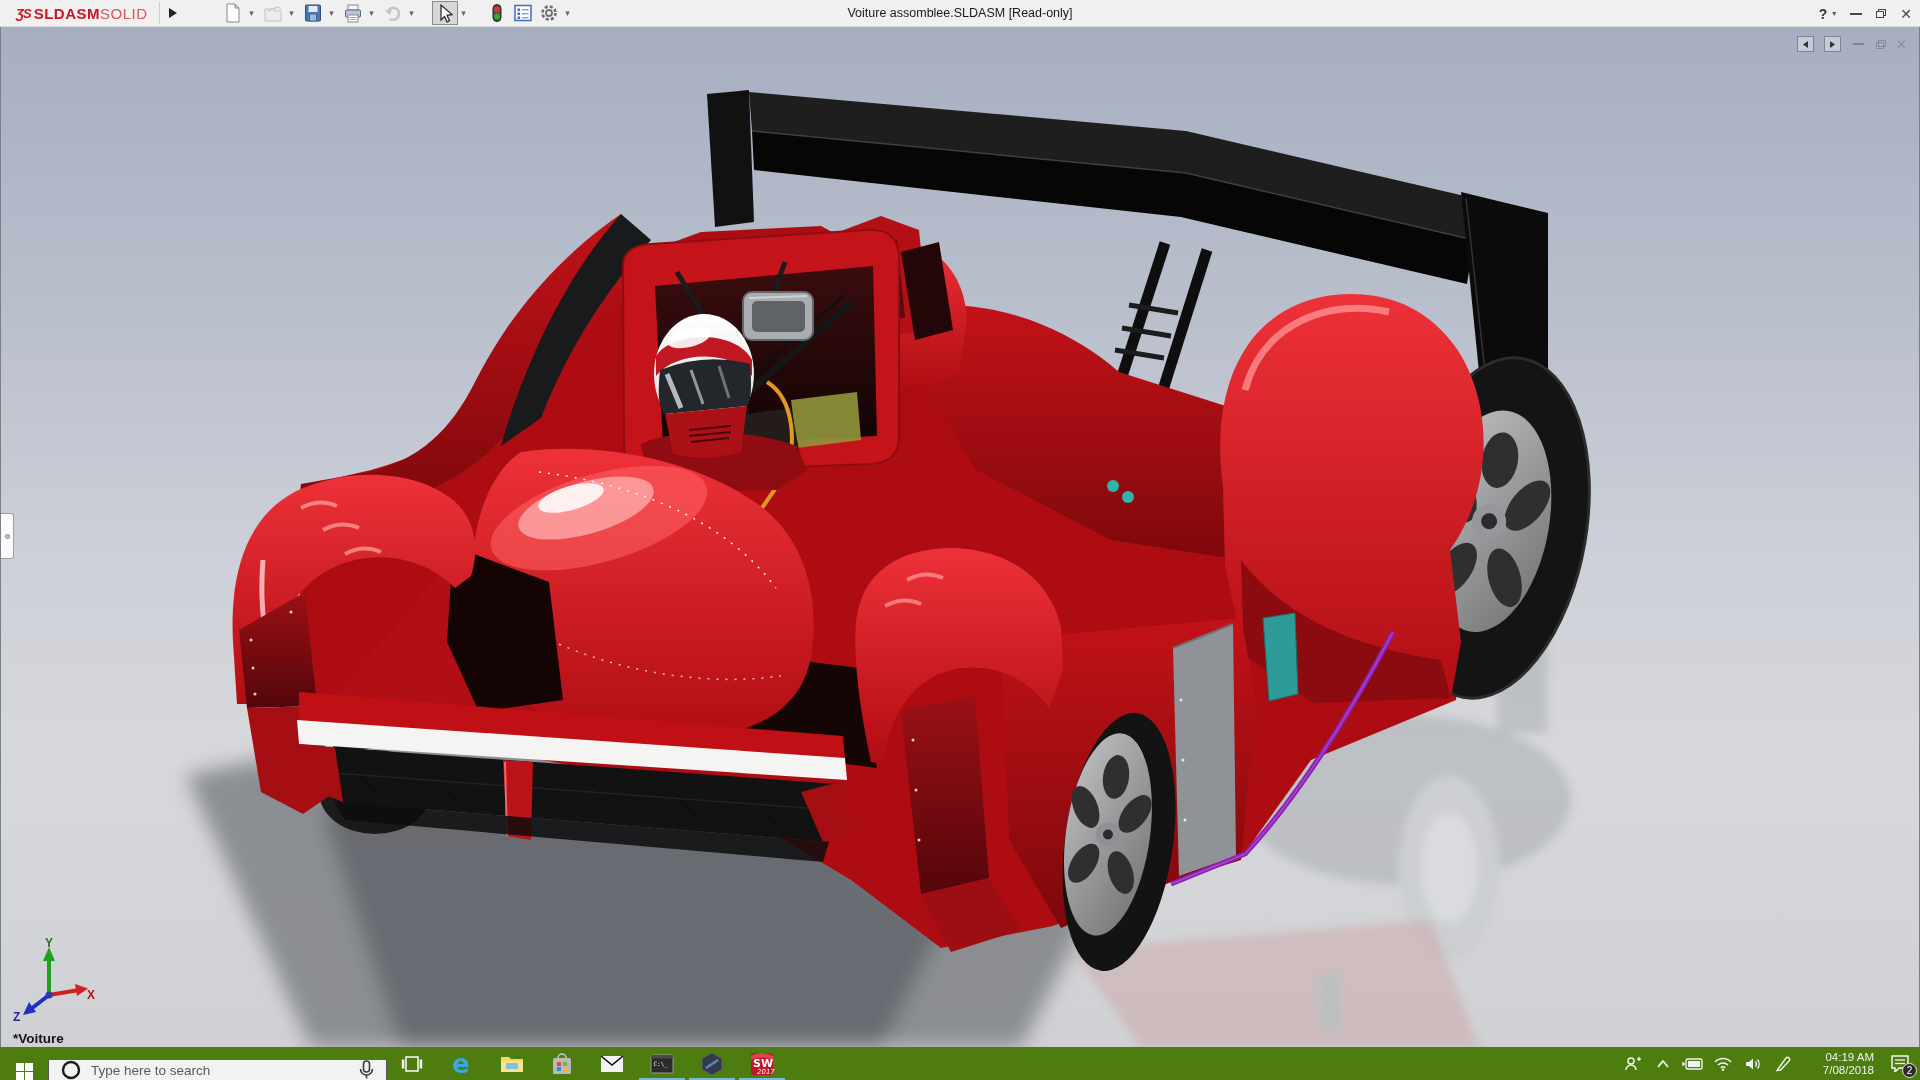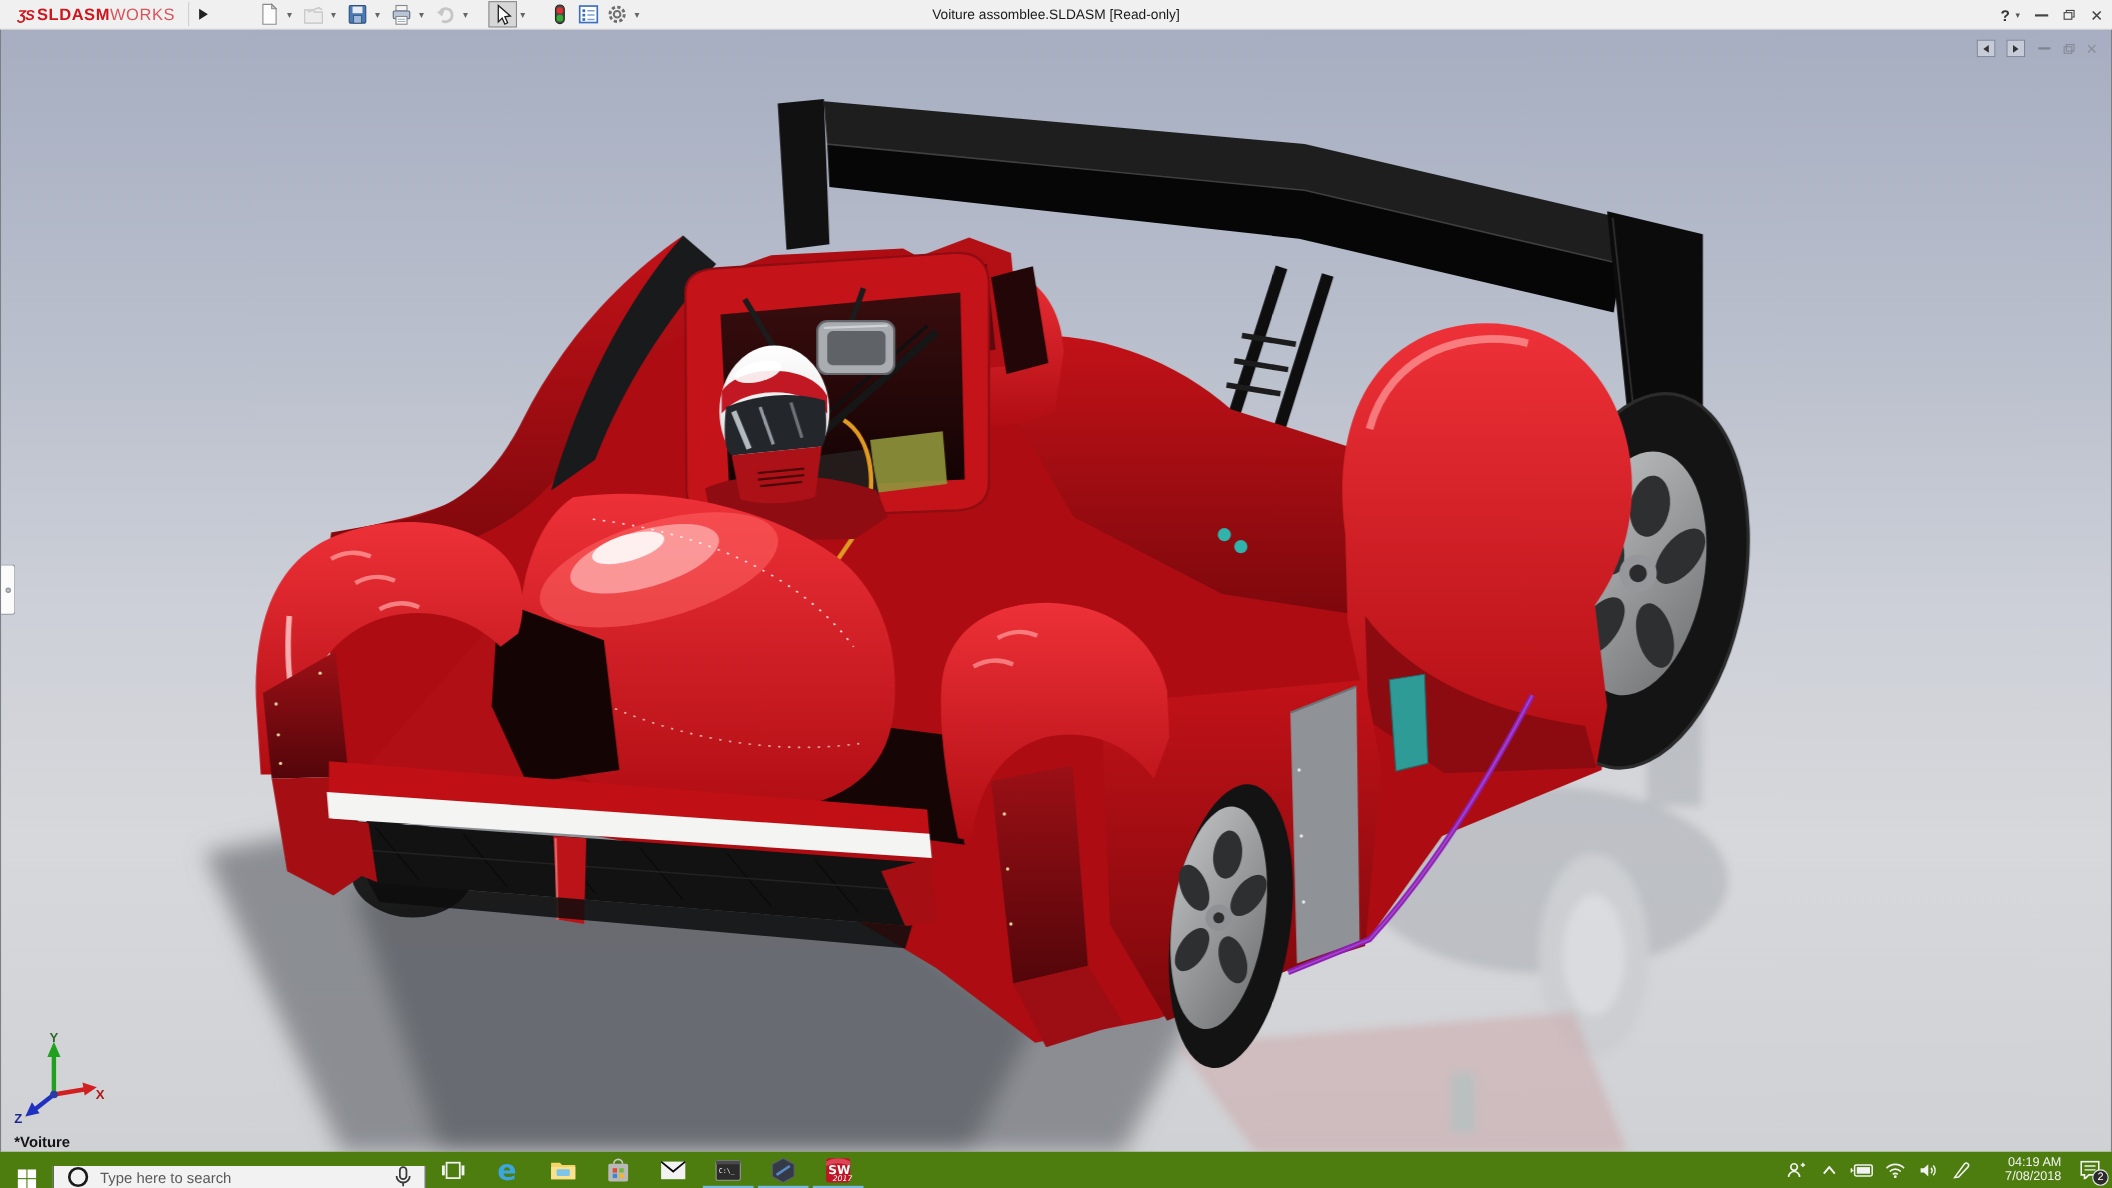--- a/index.html
+++ b/index.html
@@ -78,21 +78,21 @@
 </style>
 </head>
 <body>
 
 <div class="stage">
 
   <div class="titlebar">
     <div class="brand">
       <span class="brand-mark">ƷS</span>
       <span class="brand-solid">SLDASM</span>
-      <span class="brand-works">WORKS</span>
+      <span class="brand-works">SOLID</span>
     </div>
     <div class="tb-sep"></div>
     <div class="flyout">
       <svg width="10" height="12" viewBox="0 0 10 12">
           <polygon points="1,1 9,6 1,11" fill="#222"></polygon>
         </svg>
     </div>
 
     <div class="toolbar">
       <div class="tb-btn">

